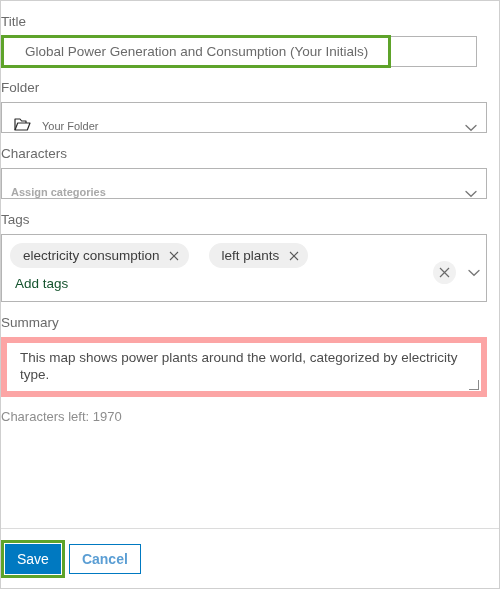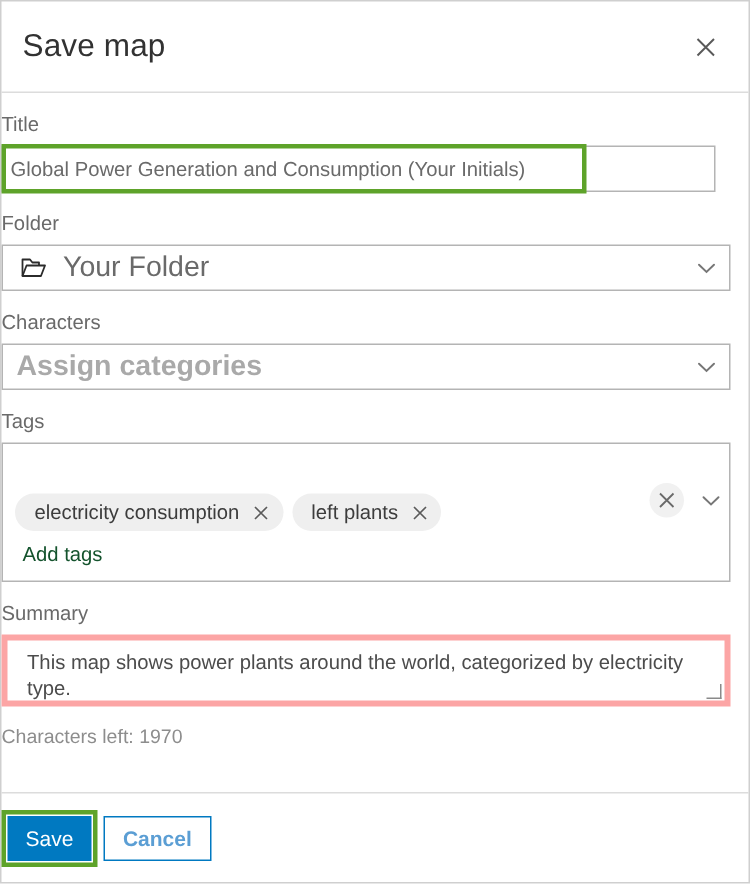--- a/index.html
+++ b/index.html
@@ -76,23 +76,23 @@
   }
 
   .field-group { margin-bottom: 13px; }
 
   .input-box {
     height: 31px;
     box-sizing: border-box;
     border: 1px solid #b4b4b4;
     background: #ffffff;
     display: flex;
-    align-items: center;
+    align-items: flex-end;
     padding: 0 9px;
-    font-size: 19px;
+    font-size: 11px;
     color: #6a6a6a;
   }
   .input-box .val {
     flex: 1 1 auto;
     white-space: nowrap;
     overflow: hidden;
   }
   .placeholder { color: #a9a9a9; font-weight: bold; }
 
   
@@ -111,21 +111,21 @@
     left: 0;
     top: -1px;
     width: 390px;
     height: 33px;
     border: 3px solid #5ea32a;
     box-sizing: border-box;
     pointer-events: none;
   }
   .title-text {
     position: absolute;
-    left: 6px;
+    left: 24px;
     top: 0;
     height: 31px;
     line-height: 31px;
     font-size: 13.5px;
     color: #6a6a6a;
     white-space: nowrap;
   }
 
   .folder-icon {
     flex: 0 0 auto;
@@ -151,22 +151,21 @@
     border: 1px solid #b4b4b4;
     background: #ffffff;
     box-sizing: border-box;
     min-height: 63px;
     position: relative;
     padding: 8px 70px 0 8px;
   }
   .chip-row {
     display: flex;
     flex-wrap: wrap;
-    gap: 6px;
-    margin-top: 25px;
+    gap: 20px;
   }
   .chip {
     background: #efefef;
     border-radius: 13px;
     height: 25px;
     display: inline-flex;
     align-items: center;
     padding: 0 9px 0 13px;
     font-size: 13.5px;
     color: #3c3c3c;
@@ -204,24 +203,24 @@
     display: flex;
     align-items: center;
     justify-content: center;
     color: #6a6a6a;
     cursor: pointer;
   }
   .clear-circle svg { display: block; }
 
   
   .summary-box {
-    border: 4px solid #fca5a5;
-    background: #ffffff;
-    box-sizing: border-box;
-    height: 48px;
+    border: 6px solid #fca5a5;
+    background: #ffffff;
+    box-sizing: border-box;
+    height: 60px;
     padding: 6px 10px 0 13px;
     font-size: 13.5px;
     line-height: 17px;
     color: #4c4c4c;
     position: relative;
     overflow: hidden;
   }
   .resize-grip {
     position: absolute;
     right: 2px;
@@ -279,28 +278,20 @@
     border: 1px solid #0079c1;
     min-width: 68px;
     font-weight: bold;
   }
 </style>
 </head>
 <body>
 
 <div class="dialog">
 
-  <div class="dialog-header">
-    <div class="dialog-title">Save map</div>
-    <div class="close-btn">
-      <svg width="13" height="13" viewBox="0 0 13 13" aria-hidden="true">
-        <path d="M1 1 L12 12 M12 1 L1 12" stroke="#595959" stroke-width="1.3" fill="none"></path>
-      </svg>
-    </div>
-  </div>
 
   <div class="dialog-body">
 
     <div class="field-group">
       <div class="field-label">Title</div>
       <div class="title-row">
         <div class="input-box title-input"></div>
         <div class="title-text">Global Power Generation and Consumption (Your Initials)</div>
         <div class="green-highlight"></div>
       </div>

